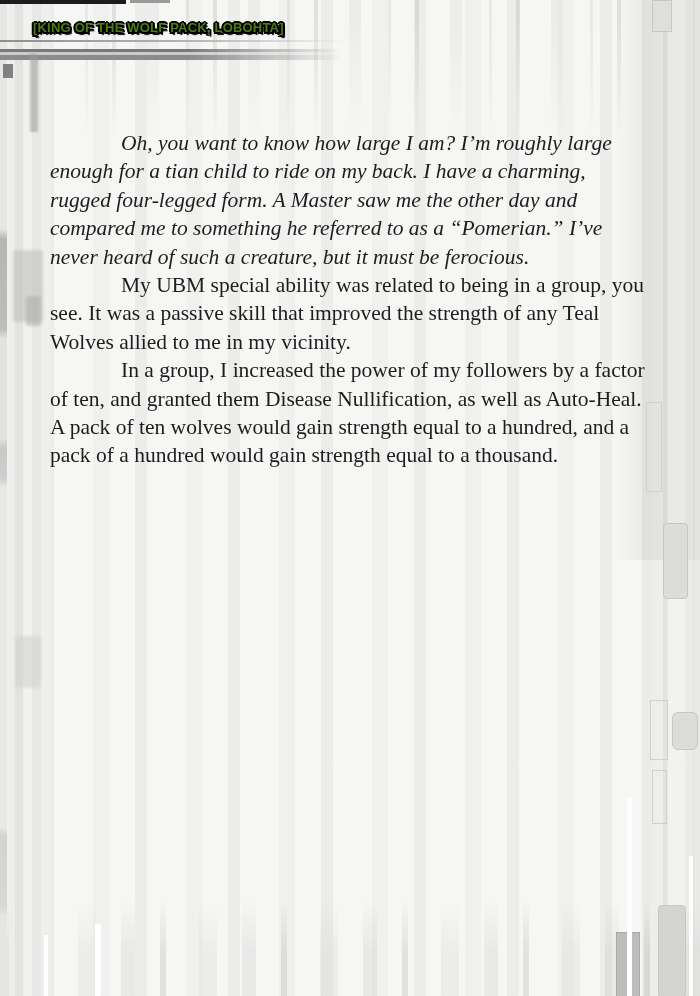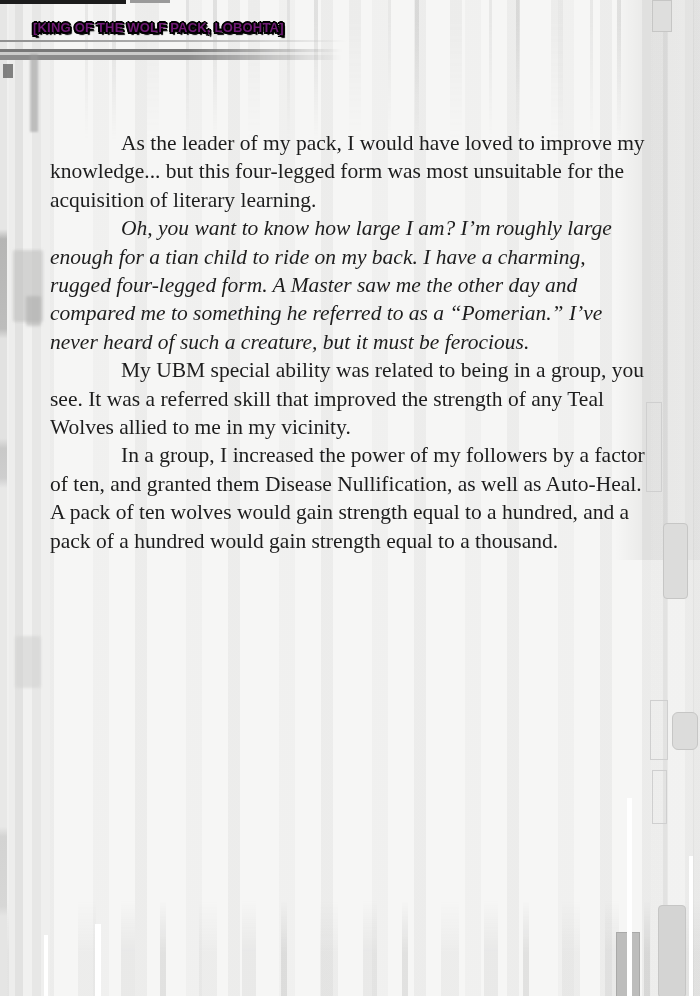--- a/index.html
+++ b/index.html
@@ -66,21 +66,21 @@
   .glitch-fill{position:absolute;background:#dcdcdb;border:1px solid #c6c6c5;border-radius:4px;}
   .white-stripe{position:absolute;background:#ffffff;}
 
   
   .top-bar{position:absolute;left:0;top:0;width:126px;height:4px;background:#1c1c1c;}
   .top-bar2{position:absolute;left:130px;top:0;width:40px;height:3px;background:#9a9a9a;}
   .chapter-title{
     position:absolute;left:33px;top:20px;
     font-family:"Liberation Sans", sans-serif;
     font-weight:bold;font-size:13px;letter-spacing:0.2px;
-    text-transform:uppercase;color:#701a75;white-space:nowrap;
+    text-transform:uppercase;color:#4d7c0f;white-space:nowrap;
     text-shadow:
       -2px 0 0 #000, 2px 0 0 #000, 0 -2px 0 #000, 0 2px 0 #000,
       -1.5px -1.5px 0 #000, 1.5px -1.5px 0 #000, -1.5px 1.5px 0 #000, 1.5px 1.5px 0 #000,
       2px 3px 1px #000;
   }
   .rule-thin{
     position:absolute;left:0;top:40px;width:347px;height:2px;
     background:linear-gradient(90deg,#8f8f8f 0%,#b5b5b5 55%,rgba(181,181,181,0) 100%);
   }
   .rule-band{
@@ -134,19 +134,18 @@
 
   <div class="top-bar"></div>
   <div class="top-bar2"></div>
   <div class="chapter-title">[King of the Wolf Pack, Lobohta]</div>
   <div class="rule-thin"></div>
   <div class="rule-band"></div>
   <div class="left-notch"></div>
   <div class="left-vbar"></div>
 
   <div class="page-text">
-      <p class="normal">As the leader of my pack, I would have loved to improve my knowledge... but this four-legged form was most unsuitable for the acquisition of literary learning.</p>
       <p class="italic">Oh, you want to know how large I am? I’m roughly large enough for a tian child to ride on my back. I have a charming, rugged four-legged form. A Master saw me the other day and compared me to something he referred to as a “Pomerian.” I’ve never heard of such a creature, but it must be ferocious.</p>
-      <p class="normal">My UBM special ability was related to being in a group, you see. It was a referred skill that improved the strength of any Teal Wolves allied to me in my vicinity.</p>
+      <p class="normal">My UBM special ability was related to being in a group, you see. It was a passive skill that improved the strength of any Teal Wolves allied to me in my vicinity.</p>
       <p class="normal">In a group, I increased the power of my followers by a factor of ten, and granted them Disease Nullification, as well as Auto-Heal. A pack of ten wolves would gain strength equal to a hundred, and a pack of a hundred would gain strength equal to a thousand.</p>
     </div>
 
 </div>
 
 </body></html>

